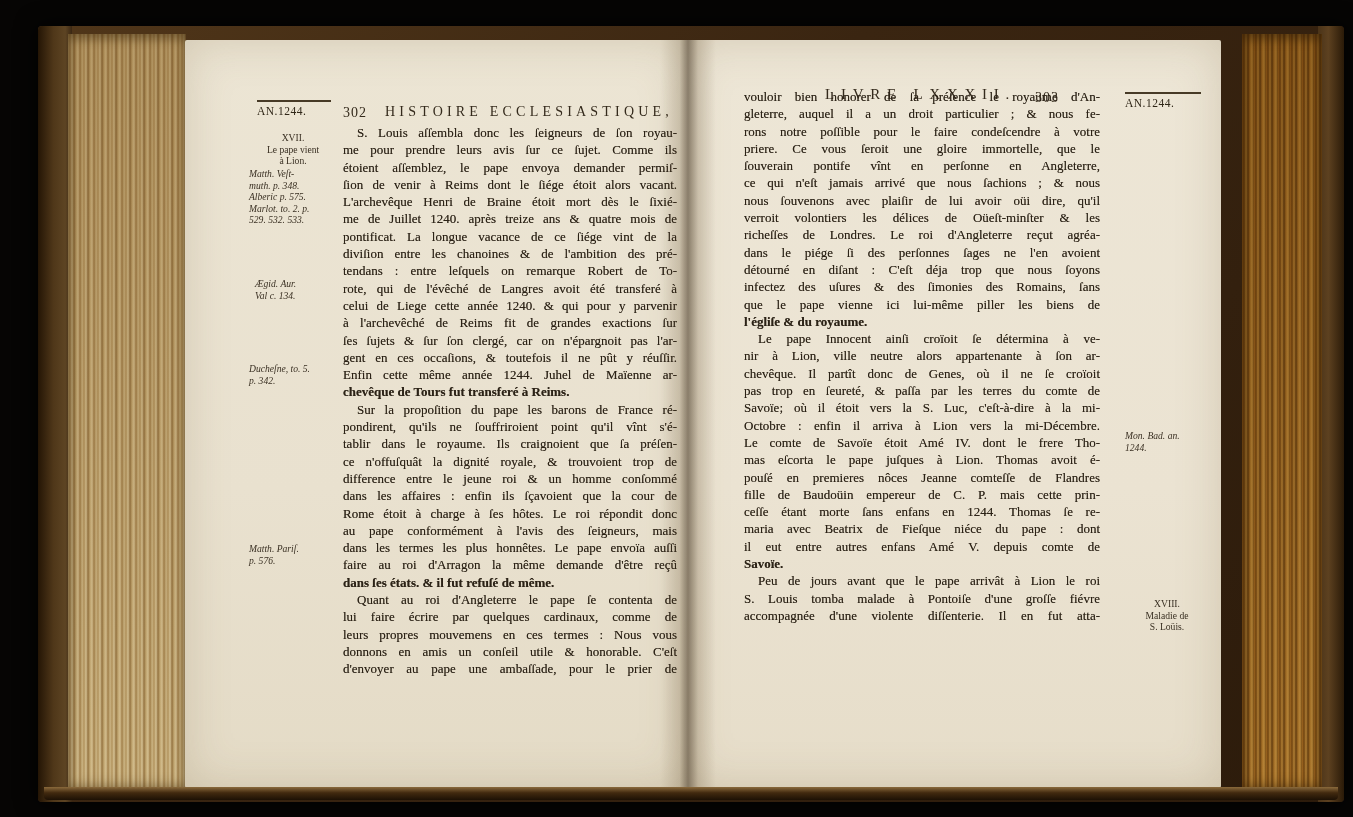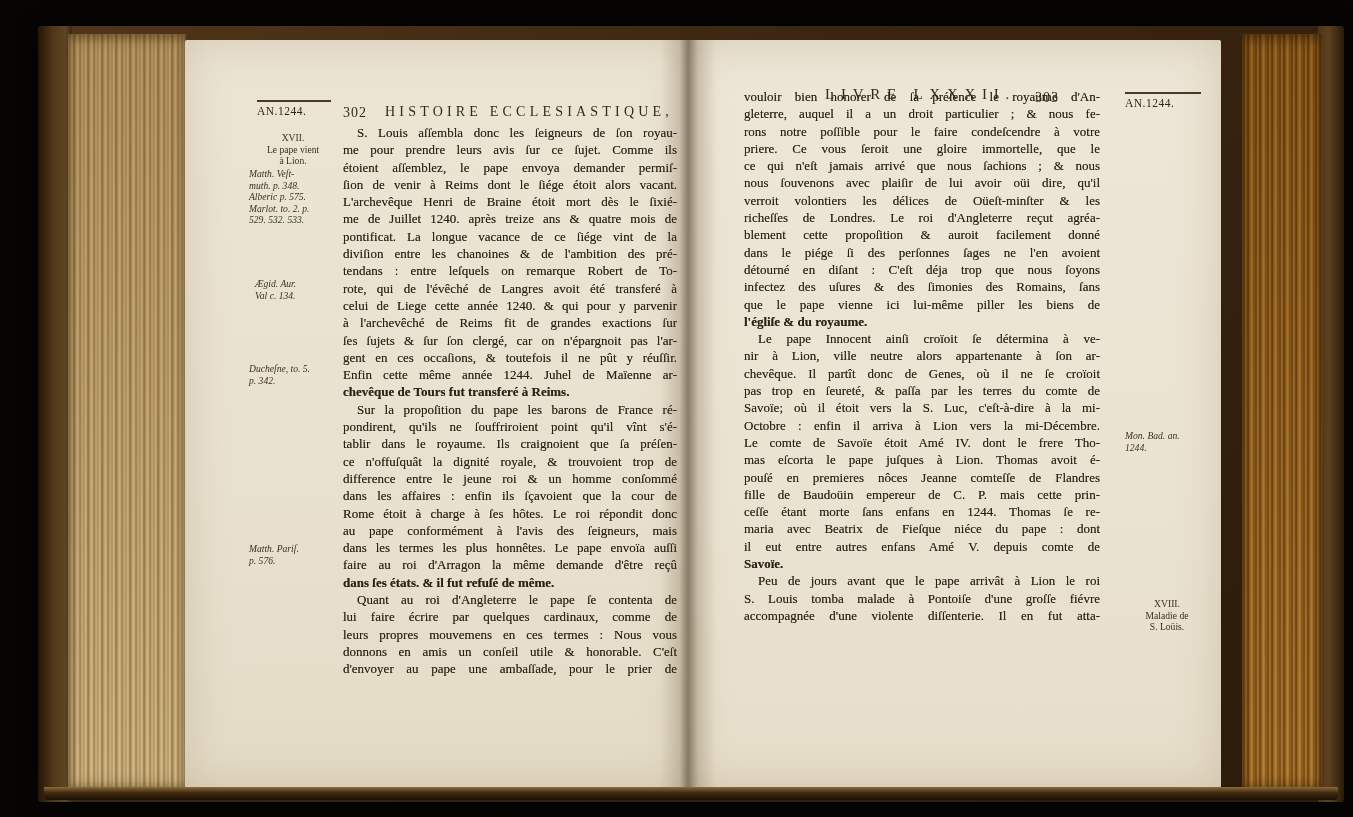--- a/index.html
+++ b/index.html
@@ -168,25 +168,25 @@
           <div>XVIII.</div>
           <div>Maladie de</div>
           <div>S. Loüis.</div>
         </div>
 
       <div class="body-block" style="left:59px;top:48px;width:356px;">
           <div class="bline">vouloir bien honorer de ſa préſence le royaume d'An-</div>
           <div class="bline">gleterre, auquel il a un droit particulier ; &amp; nous fe-</div>
           <div class="bline">rons notre poſſible pour le faire condeſcendre à votre</div>
           <div class="bline">priere. Ce vous ſeroit une gloire immortelle, que le</div>
+          <div class="bline">ſouverain pontife vînt en perſonne en Angleterre,</div>
           <div class="bline">ce qui n'eſt jamais arrivé que nous ſachions ; &amp; nous</div>
           <div class="bline">nous ſouvenons avec plaiſir de lui avoir oüi dire, qu'il</div>
           <div class="bline">verroit volontiers les délices de Oüeſt-minſter &amp; les</div>
           <div class="bline">richeſſes de Londres. Le roi d'Angleterre reçut agréa-</div>
-          <div class="bline">blement cette propoſition &amp; auroit facilement donné</div>
           <div class="bline">dans le piége ſi des perſonnes ſages ne l'en avoient</div>
           <div class="bline">détourné en diſant : C'eſt déja trop que nous ſoyons</div>
           <div class="bline">infectez des uſures &amp; des ſimonies des Romains, ſans</div>
           <div class="bline">que le pape vienne ici lui-même piller les biens de</div>
           <div class="bline pend">l'égliſe &amp; du royaume.</div>
           <div class="bline pind">Le pape Innocent ainſi croïoit ſe détermina à ve-</div>
           <div class="bline">nir à Lion, ville neutre alors appartenante à ſon ar-</div>
           <div class="bline">chevêque. Il partît donc de Genes, où il ne ſe croïoit</div>
           <div class="bline">pas trop en ſeureté, &amp; paſſa par les terres du comte de</div>
           <div class="bline">Savoïe; où il étoit vers la S. Luc, c'eſt-à-dire à la mi-</div>

